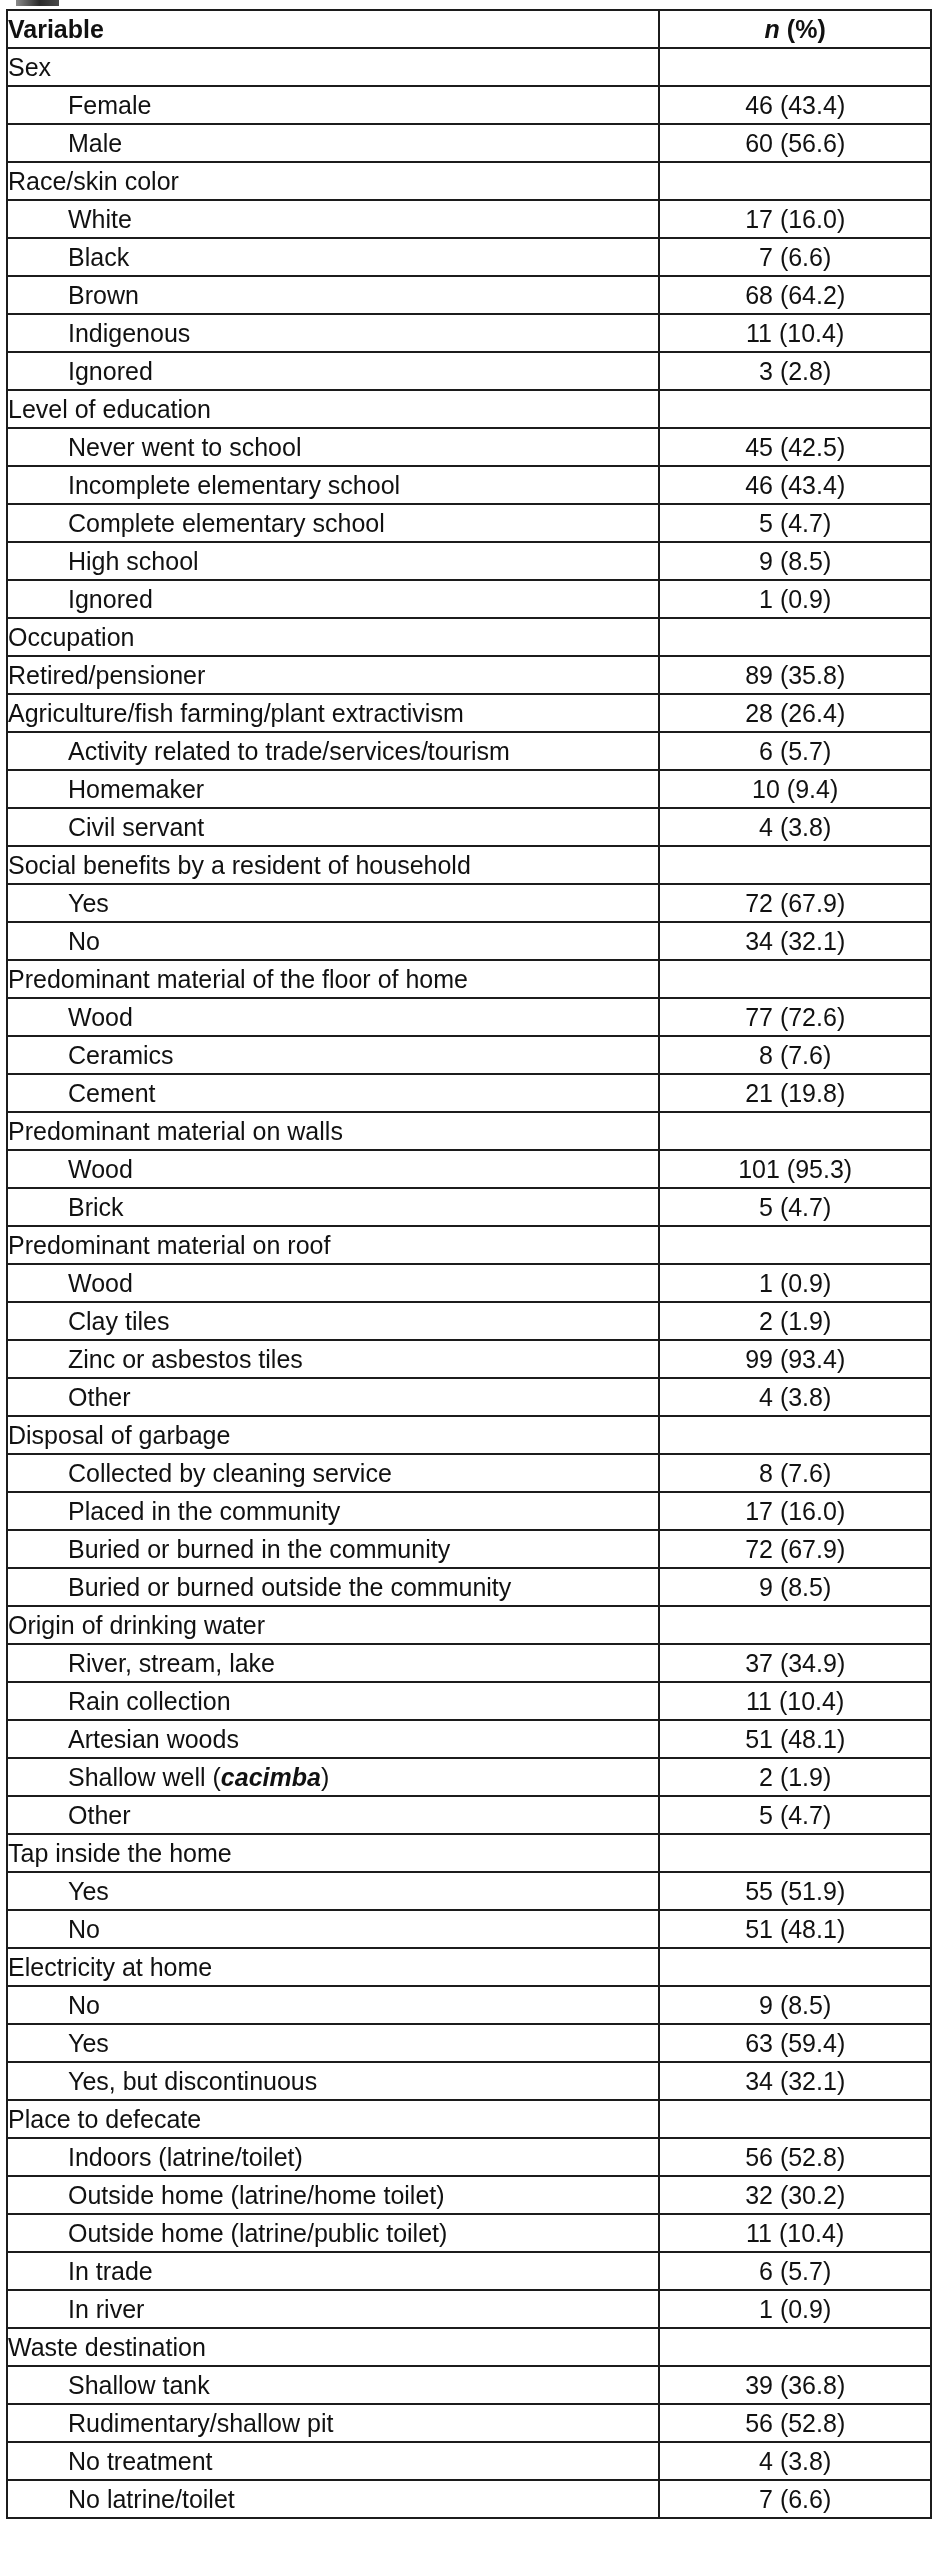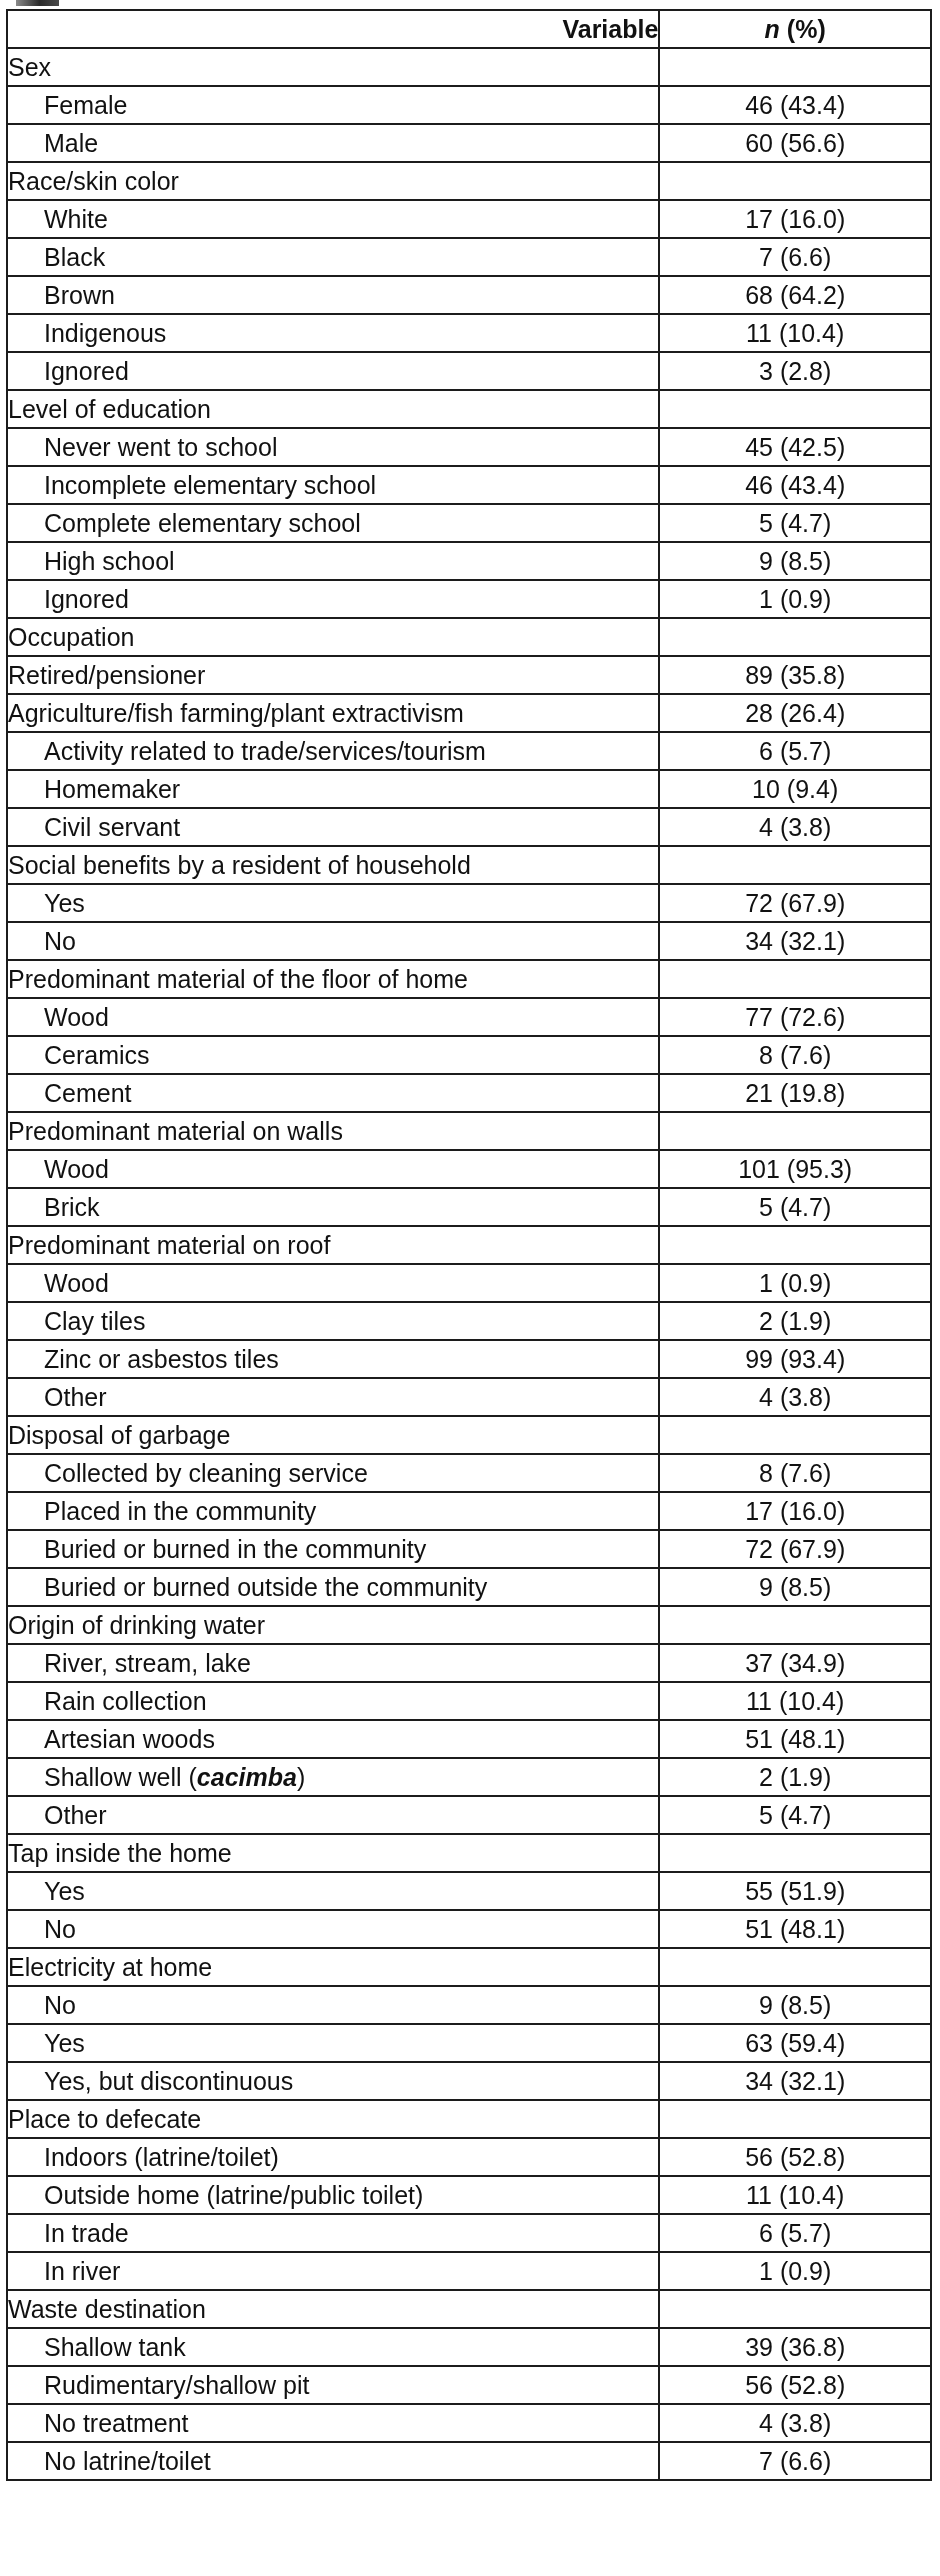--- a/index.html
+++ b/index.html
@@ -36,37 +36,37 @@
     border: 2.6px solid #1c1c1c;
     height: 36px;
     padding: 0;
     font-size: 25px;
     line-height: 1;
     vertical-align: middle;
     overflow: hidden;
     white-space: nowrap;
   }
   th.var-h {
-    text-align: right;
+    text-align: left;
     padding-left: 15.5px;
     font-weight: bold;
   }
   th.val-h {
     text-align: center;
     font-weight: bold;
   }
   th.val-h .n-italic {
     font-style: italic;
   }
   td.label-cell {
     text-align: left;
     padding-left: 15.5px;
   }
   td.label-cell.indent {
-    padding-left: 36px;
+    padding-left: 60px;
   }
   td.value-cell {
     text-align: center;
   }
   .lbl-italic { font-style: italic; font-weight: bold; }
 </style>
 </head>
 <body>
 
 <div class="artifact-smudge"></div>
@@ -301,20 +301,24 @@
       </tr>
       <tr>
         <td class="label-cell"><span>Place to defecate</span></td>
         <td class="value-cell"></td>
       </tr>
       <tr>
         <td class="label-cell indent"><span>Indoors (latrine/toilet)</span></td>
         <td class="value-cell"><span>56 (52.8)</span></td>
       </tr>
       <tr>
+        <td class="label-cell indent"><span>Outside home (latrine/home toilet)</span></td>
+        <td class="value-cell"><span>32 (30.2)</span></td>
+      </tr>
+      <tr>
         <td class="label-cell indent"><span>Outside home (latrine/public toilet)</span></td>
         <td class="value-cell"><span>11 (10.4)</span></td>
       </tr>
       <tr>
         <td class="label-cell indent"><span>In trade</span></td>
         <td class="value-cell"><span>6 (5.7)</span></td>
       </tr>
       <tr>
         <td class="label-cell indent"><span>In river</span></td>
         <td class="value-cell"><span>1 (0.9)</span></td>

